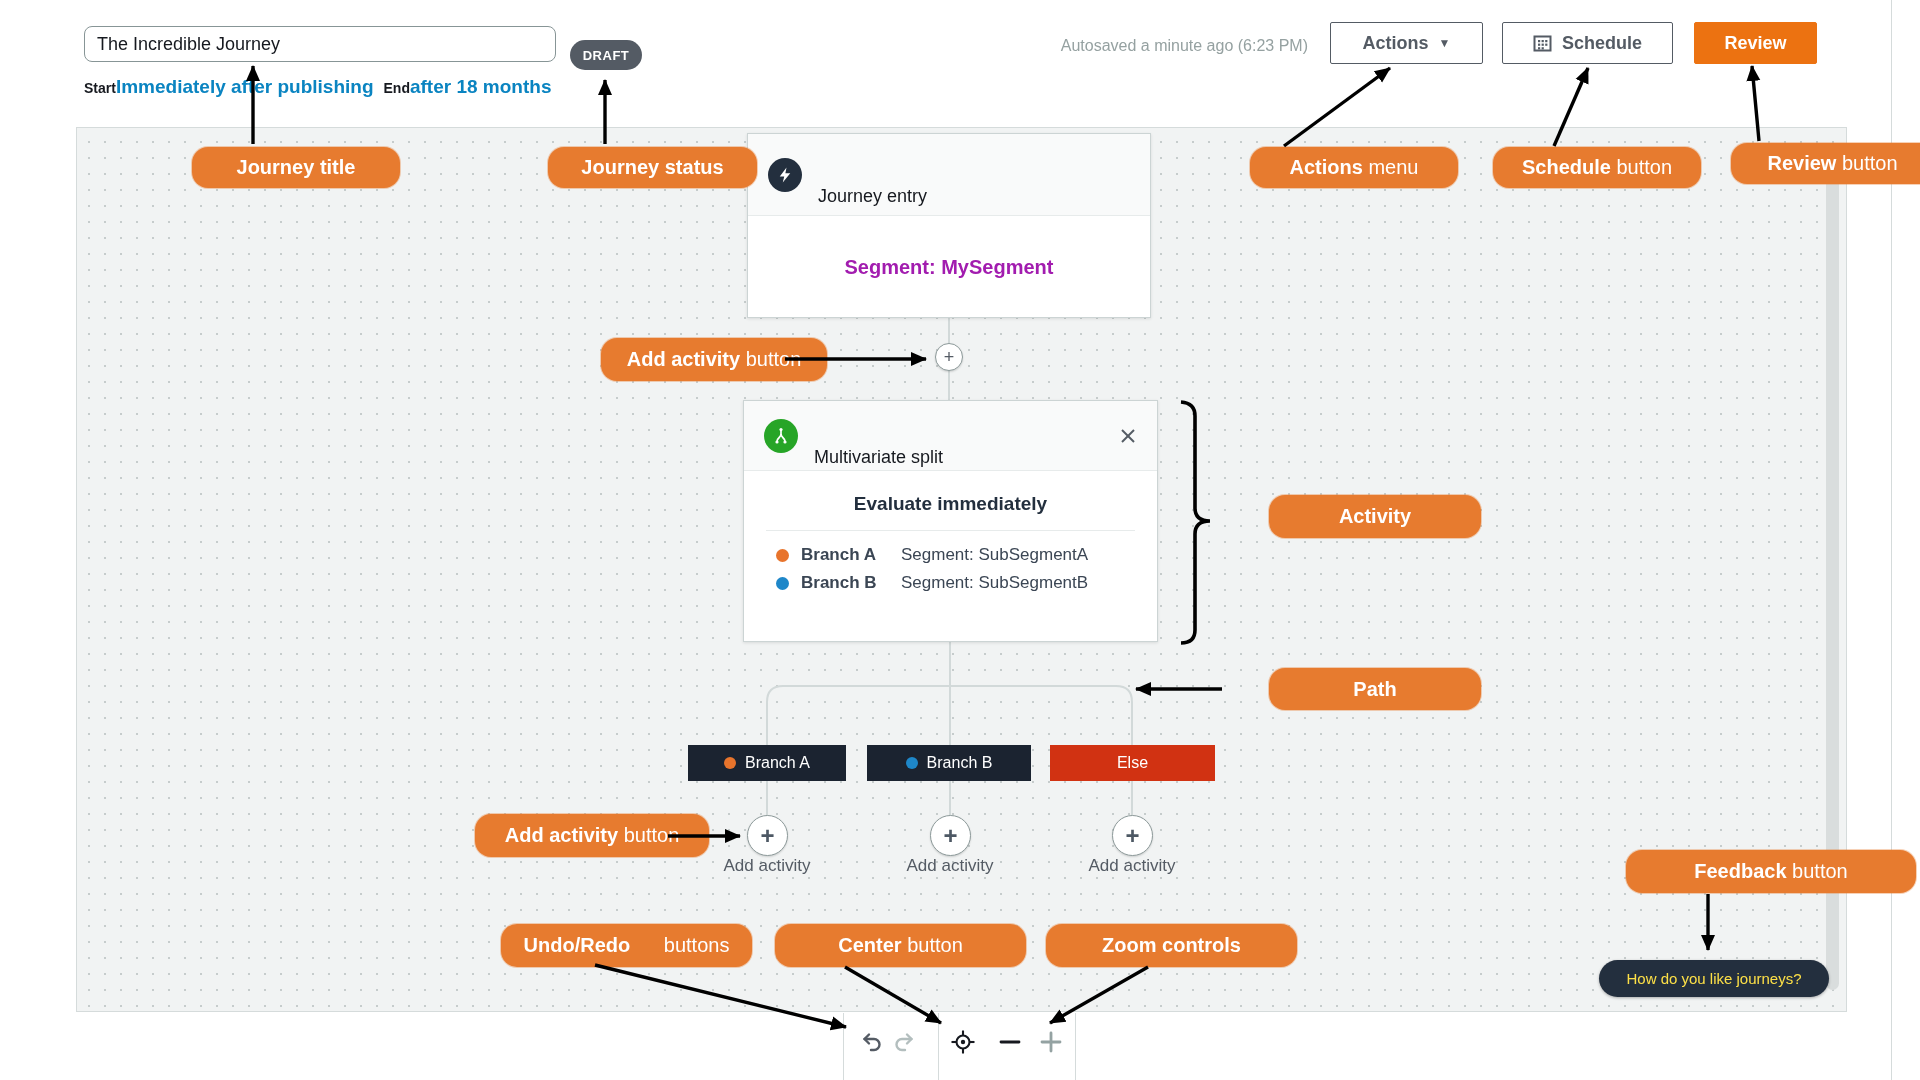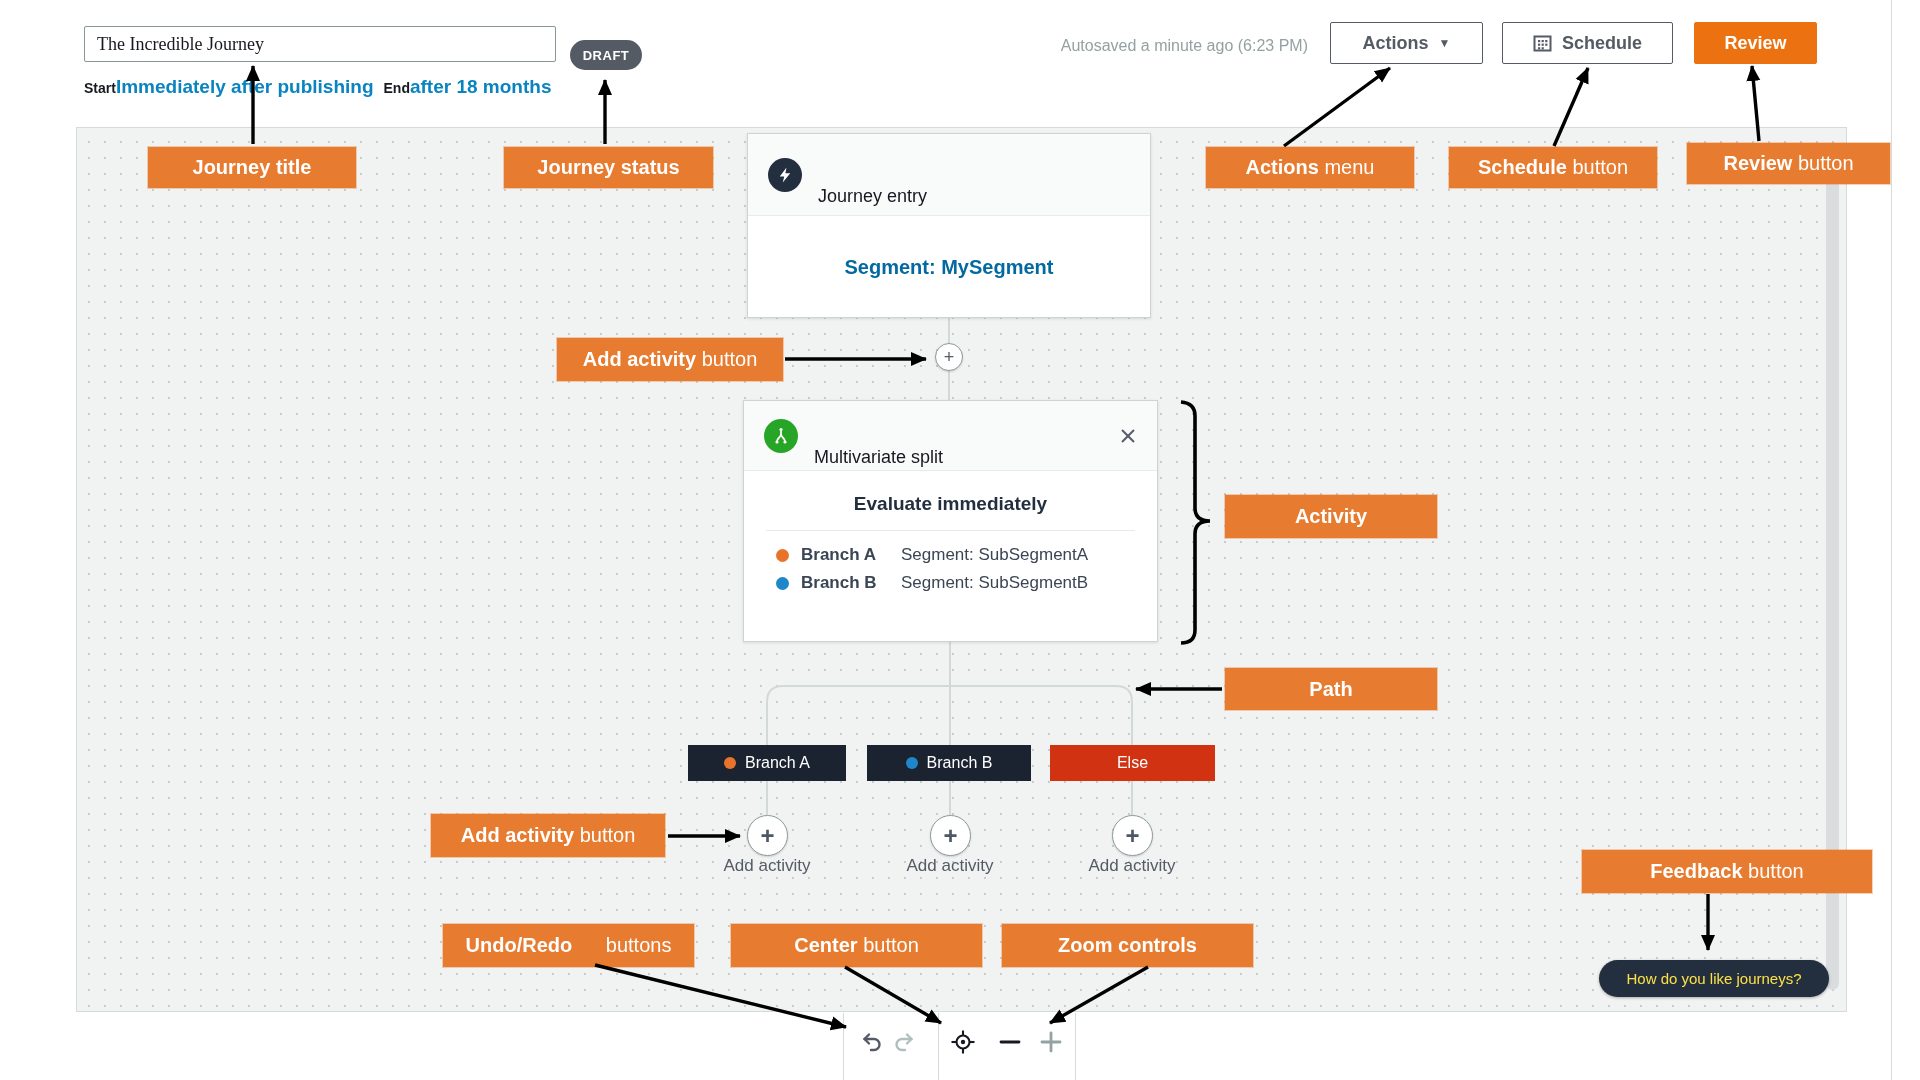--- a/index.html
+++ b/index.html
@@ -14,22 +14,22 @@
     background-image: radial-gradient(circle, #c6cccc 1.3px, rgba(0,0,0,0) 1.4px);
     background-size:16px 16px; background-position:4px 6px;
     border:1px solid #d5dbdb;
   }
   .scrollbar-v { position:absolute; left:1826px; top:162px; width:13px; height:828px;
     background:#d9dddd; border-radius:7px; }
   .right-rail-line { position:absolute; left:1891px; top:0; width:1px; height:1080px; background:#d5dbdb; }
 
   
   .title-input { position:absolute; left:84px; top:26px; width:472px; height:36px;
-    border:1px solid #879596; border-radius:2px; background:#fff; padding:0 12px;
-    font-family:Liberation Serif, serif; font-size:18px; color:#16191f; outline:none; }
+    border:1px solid #879596; border-radius:8px; background:#fff; padding:0 12px;
+    font-family:Liberation Sans, sans-serif; font-size:18px; color:#16191f; outline:none; }
   .status-badge { position:absolute; left:570px; top:40px; width:72px; height:30px;
     background:#545b64; border-radius:15px; color:#fff; font-size:13px; font-weight:bold;
     letter-spacing:.5px; display:flex; align-items:center; justify-content:center; }
   .startend { position:absolute; left:84px; top:76px; display:flex; align-items:baseline; }
   .se-key { font-size:14px; font-weight:bold; color:#16191f; }
   .se-link { font-size:19px; font-weight:bold; color:#0a84c1; cursor:pointer; }
   .se-gap { width:10px; }
   .autosave { position:absolute; left:998px; top:37px; width:310px; text-align:right;
     font-size:16px; color:#95a1a1; }
   .btn { position:absolute; height:42px; top:22px; display:flex; align-items:center; justify-content:center;
@@ -44,21 +44,21 @@
   .card { position:absolute; background:#fff; border:1px solid #ccd4d4;
     box-shadow:0 1px 3px rgba(0,0,0,.10); }
   .card-head { display:flex; align-items:center; gap:16px; padding:0 20px;
     background:#f9fafa; border-bottom:1px solid #e7ebeb; }
   .card-title { font-size:18px; color:#16191f;margin-top:43px; }
   .node-icon { width:34px; height:34px; border-radius:50%; display:flex;
     align-items:center; justify-content:center; flex:none; }
   .entry-card { left:747px; top:133px; width:404px; height:185px; }
   .entry-card .card-head { height:82px; }
   .entry-body { height:102px; display:flex; align-items:center; justify-content:center;
-    font-size:20px; font-weight:bold; color:#0369a1; }
+    font-size:20px; font-weight:bold; color:#a21caf; }
   .split-card { left:743px; top:400px; width:415px; height:242px; }
   .split-card .card-head { height:70px; }
   .close-x { margin-left:auto; cursor:pointer; display:flex; align-items:center; }
   .evaluate { margin-top:22px; text-align:center; font-size:19px; font-weight:bold; color:#232f3e; }
   .split-hr { border:none; border-top:1px solid #e7ebeb; margin:15px 22px 10px 22px; }
   .branch-row { display:flex; align-items:center; padding-left:32px; height:28px;
     font-size:17px; color:#3b4654; }
   .branch-dot { width:13px; height:13px; border-radius:50%; margin-right:12px; flex:none; }
   .branch-name { font-weight:bold; width:100px; }
   .branch-seg { }
@@ -83,23 +83,23 @@
     background:#232f3e; border-radius:19px; color:#fde047; font-size:15px; font-weight:normal;
     display:flex; align-items:center; justify-content:center; cursor:pointer;
     box-shadow:0 1px 3px rgba(0,0,0,.3); }
 
   
   .tb-divider { position:absolute; top:1013px; width:1px; height:67px; background:#d5dbdb; }
   .tb-icon { position:absolute; width:28px; height:28px; display:flex;
     align-items:center; justify-content:center; cursor:pointer; }
 
   
-  .anno { position:absolute; background:#e77b2f; border-radius:0; color:#fff;
+  .anno { position:absolute; background:#e77b2f; border-radius:16px; color:#fff;
     display:flex; align-items:center; justify-content:center; font-size:20px;
-    white-space:pre; box-shadow:0 0 0 1px rgba(231,123,47,.35); }
+    white-space:pre; box-shadow:0 0 0 1px rgba(231,123,47,.35);margin-left:44px; }
   .anno b { font-weight:bold; }
   .anno span { font-weight:normal; }
 
   svg.overlay { position:absolute; left:0; top:0; pointer-events:none; }
 </style>
 </head>
 <body>
 
 <div class="page">
 
@@ -266,21 +266,21 @@
   <div class="anno" style="left:148px; top:147px; width:208px; height:41px;"><b>Journey title</b><span></span></div>
   <div class="anno" style="left:504px; top:147px; width:209px; height:41px;"><b>Journey status</b><span></span></div>
   <div class="anno" style="left:1206px; top:147px; width:208px; height:41px;"><b>Actions</b><span> menu</span></div>
   <div class="anno" style="left:1449px; top:147px; width:208px; height:41px;"><b>Schedule</b><span> button</span></div>
   <div class="anno" style="left:1687px; top:143px; width:203px; height:41px;"><b>Review</b><span> button</span></div>
   <div class="anno" style="left:557px; top:338px; width:226px; height:43px;"><b>Add activity</b><span> button</span></div>
   <div class="anno" style="left:1225px; top:668px; width:212px; height:42px;"><b>Path</b><span></span></div>
   <div class="anno" style="left:1225px; top:495px; width:212px; height:43px;"><b>Activity</b><span></span></div>
   <div class="anno" style="left:431px; top:814px; width:234px; height:43px;"><b>Add activity</b><span> button</span></div>
   <div class="anno" style="left:1582px; top:850px; width:290px; height:43px;"><b>Feedback</b><span> button</span></div>
-  <div class="anno" style="left:443px; top:924px; width:251px; height:43px;gap:28px;"><b>Undo/Redo</b><span> buttons</span></div>
+  <div class="anno" style="left:457px; top:924px; width:251px; height:43px;gap:28px;"><b>Undo/Redo</b><span> buttons</span></div>
   <div class="anno" style="left:731px; top:924px; width:251px; height:43px;"><b>Center</b><span> button</span></div>
   <div class="anno" style="left:1002px; top:924px; width:251px; height:43px;"><b>Zoom controls</b><span></span></div>
 
   <svg class="overlay" width="1920" height="1080">
     <defs>
       <marker id="ah" markerUnits="userSpaceOnUse" markerWidth="18" markerHeight="16" refX="15" refY="8" orient="auto">
         <path d="M0,1 L16,8 L0,15 Z" fill="#000"></path>
       </marker>
     </defs>
     <g stroke="#000" stroke-width="3.4" fill="none">

